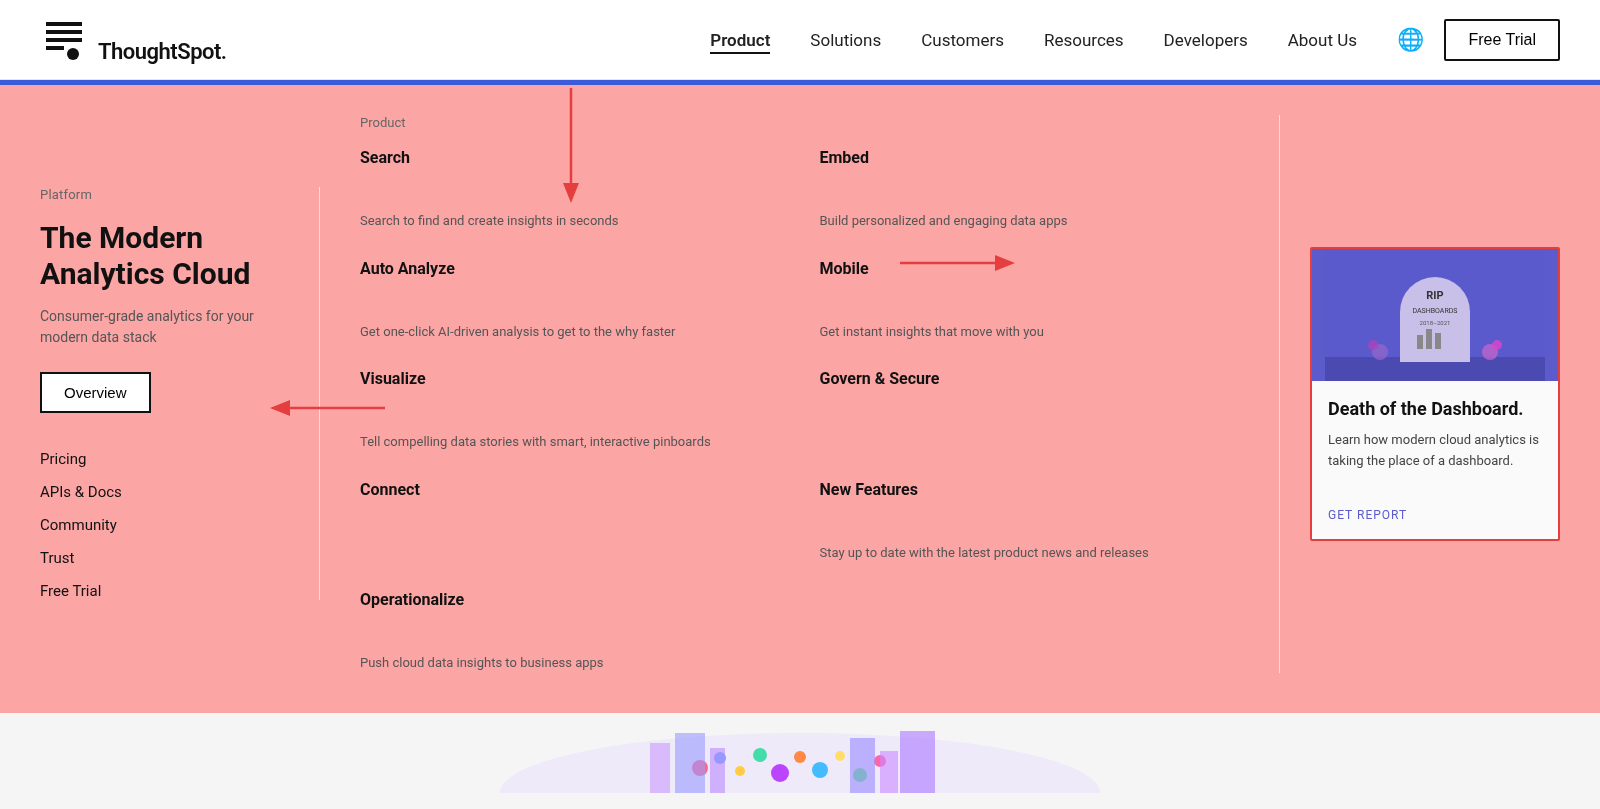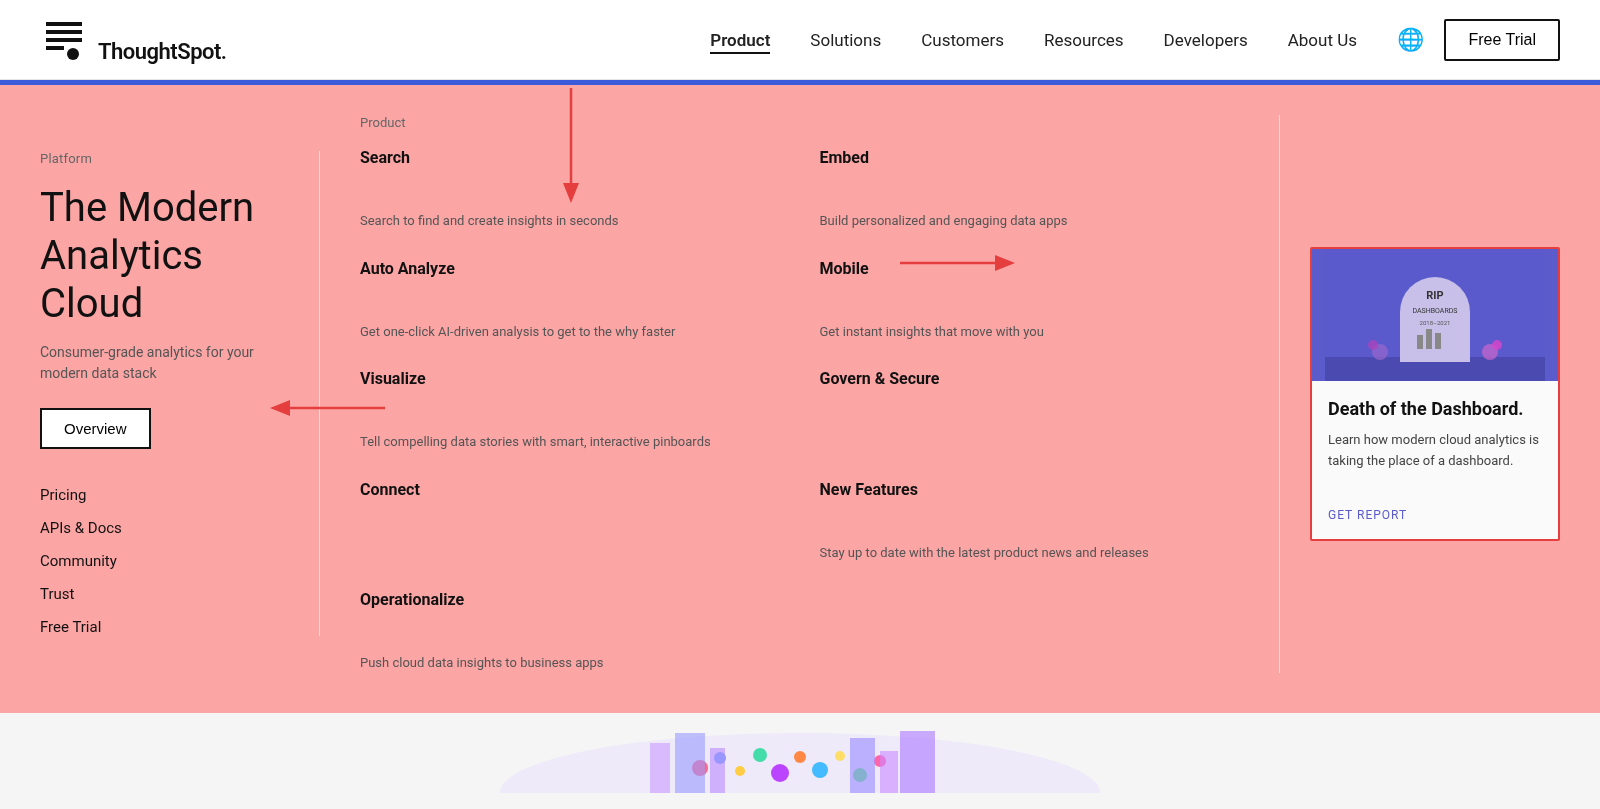--- a/index.html
+++ b/index.html
@@ -90,22 +90,22 @@
       padding-right: 30px;
       border-right: 1px solid #e5e5e5;
     }
     .section-label {
       font-size: 13px;
       color: #666;
       margin-bottom: 18px;
       letter-spacing: 0.2px;
     }
     .platform-title {
-      font-size: 40px;
-      font-weight: 400;
+      font-size: 30px;
+      font-weight: 700;
       line-height: 1.2;
       color: #111;
       margin-bottom: 14px;
     }
     .platform-subtitle {
       font-size: 14px;
       color: #555;
       margin-bottom: 24px;
       line-height: 1.5;
     }

